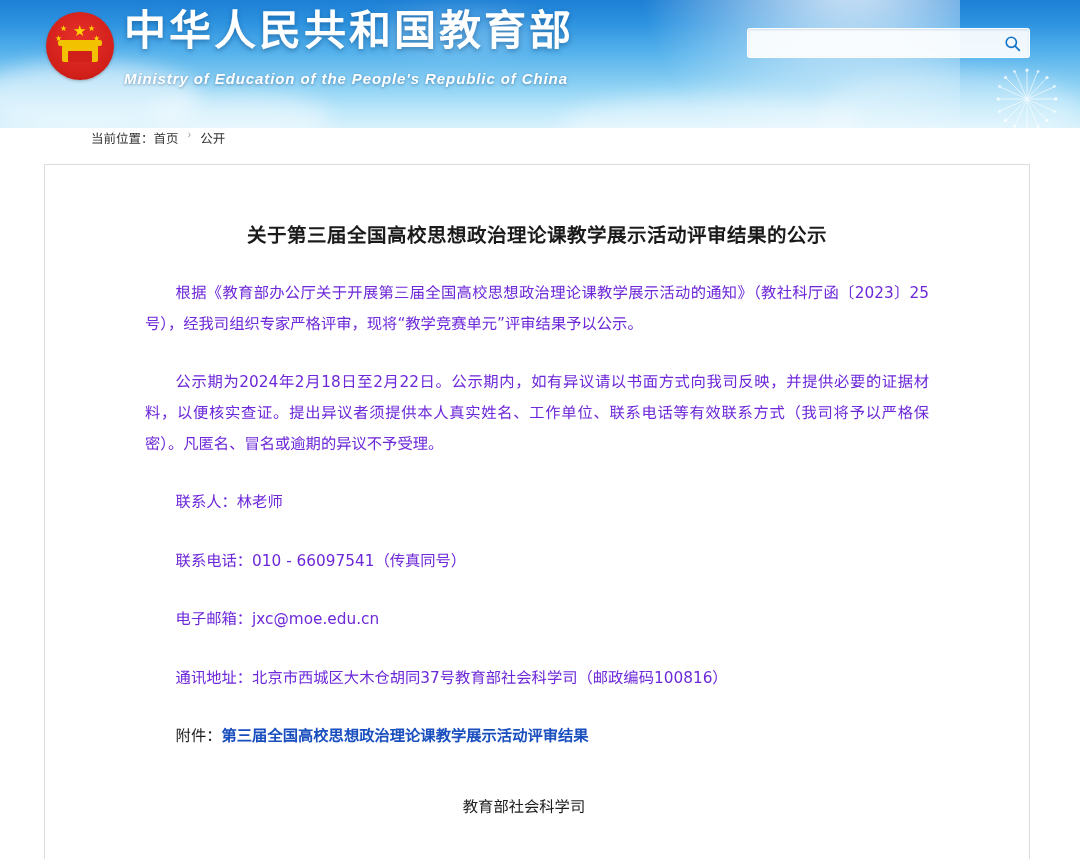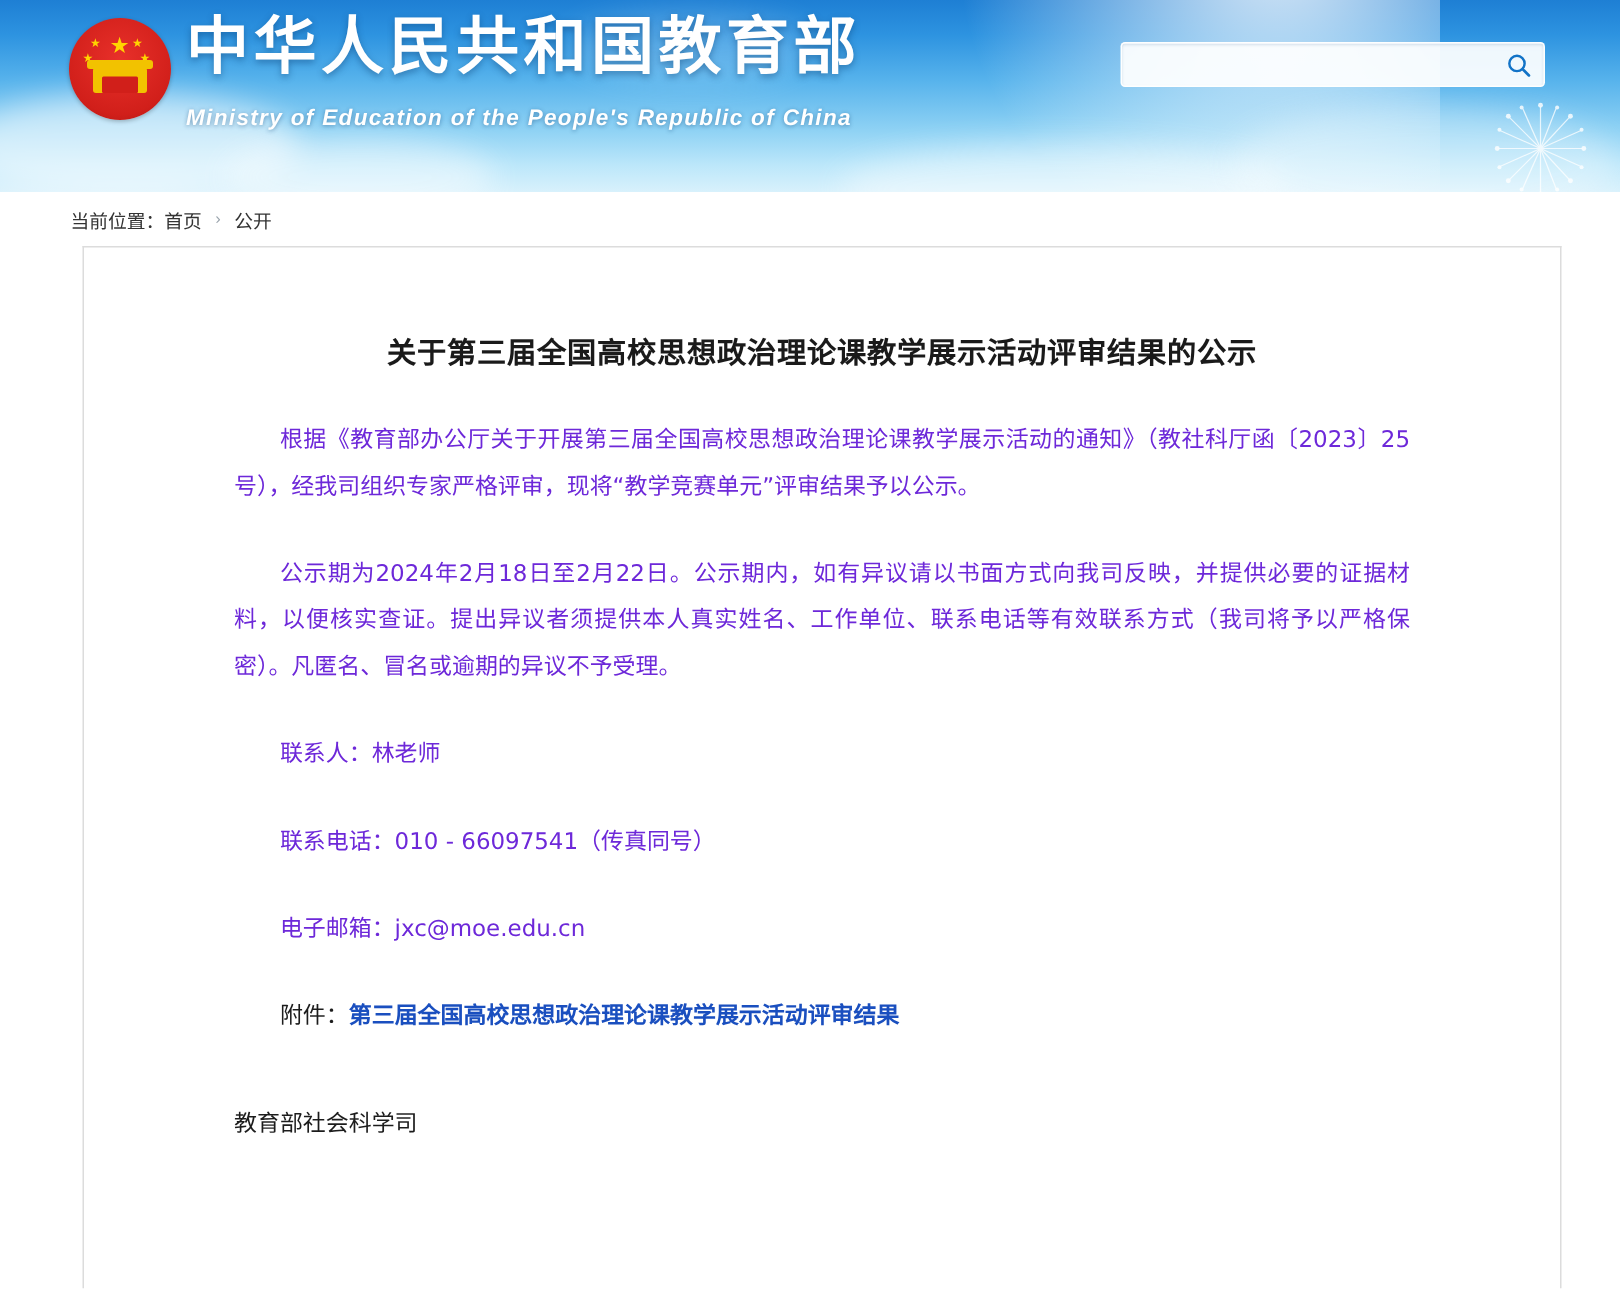--- a/index.html
+++ b/index.html
@@ -135,39 +135,39 @@
     border: 0; background: transparent;
     cursor: pointer;
     display:flex; align-items:center; justify-content:center;
   }
   .search-btn svg { display:block; }
 
   
   .breadcrumb {
     height: 36px;
     display: flex;
-    align-items: center;
     padding-left: 47px;
     font-size: 12.5px;
     color: #333;
     background: #fff;
+    margin-left: 44px;
   }
   .breadcrumb .sep {
     margin: 0 9px;
     color: #9aa4ad;
     font-size: 11px;
   }
   .breadcrumb a {
     color: #333;
     text-decoration: none;
   }
 
   
   .card {
-    margin: 0 55px;
+    margin: 0 44px;
     width: 986px;
     min-height: 695px;
     background: #ffffff;
     border: 1px solid #dcdcdc;
     border-bottom: none;
     padding: 34px 100px 0 100px;
   }
   .doc-title {
     text-align: center;
     font-family: "DejaVu Sans", "Liberation Sans", sans-serif;
@@ -197,21 +197,21 @@
   }
   .attach-link {
     color: #1a4fbf;
     text-decoration: none;
     font-weight: bold;
   }
   .signature {
     font-family: "DejaVu Sans", "Liberation Sans", sans-serif;
     font-size: 15.3px;
     color: #1c1c1c;
-    text-align: left;
+    text-align: center;
     margin: 40px 26px 0 0;
     line-height: 2.0;
   }
 </style>
 </head>
 <body>
 
 <div class="banner">
   <div class="ray"></div>
   <div class="cloud c1"></div>
@@ -294,19 +294,20 @@
 </div>
 
 <div class="card">
   <h2 class="doc-title">关于第三届全国高校思想政治理论课教学展示活动评审结果的公示</h2>
 
   <p class="para">根据《教育部办公厅关于开展第三届全国高校思想政治理论课教学展示活动的通知》（教社科厅函〔2023〕25号），经我司组织专家严格评审，现将“教学竞赛单元”评审结果予以公示。</p>
   <p class="para">公示期为2024年2月18日至2月22日。公示期内，如有异议请以书面方式向我司反映，并提供必要的证据材料，以便核实查证。提出异议者须提供本人真实姓名、工作单位、联系电话等有效联系方式（我司将予以严格保密）。凡匿名、冒名或逾期的异议不予受理。</p>
   <p class="para">联系人：林老师</p>
   <p class="para">联系电话：010 - 66097541（传真同号）</p>
   <p class="para">电子邮箱：jxc@moe.edu.cn</p>
+  <p class="para">通讯地址：北京市西城区大木仓胡同37号教育部社会科学司（邮政编码100816）</p>
 
   <p class="attach-line">
     <span>附件：</span><a class="attach-link" href="#">第三届全国高校思想政治理论课教学展示活动评审结果</a>
   </p>
 
   <div class="signature">教育部社会科学司</div>
 </div>
 
 </body></html>

